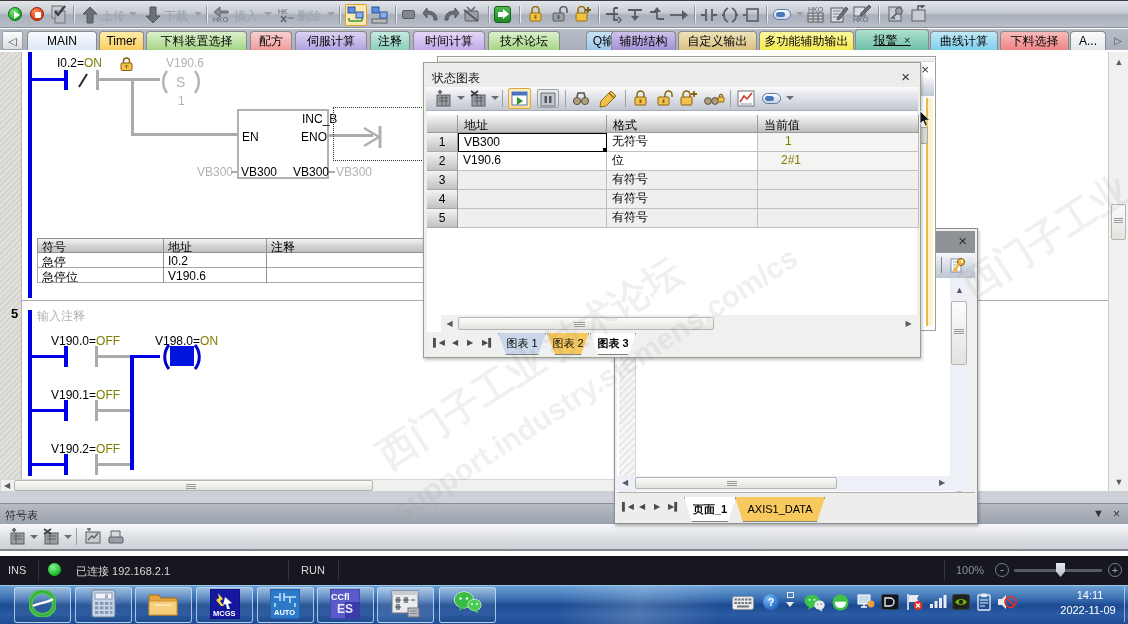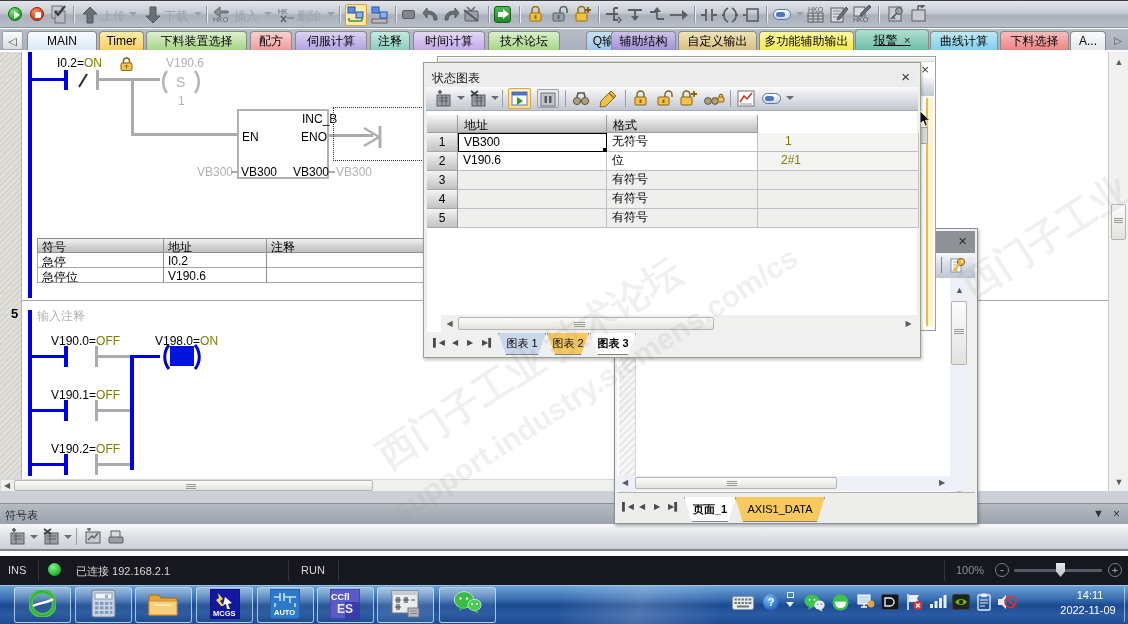--- a/index.html
+++ b/index.html
@@ -491,20 +491,21 @@
     <div class="abs" style="left:336px;top:6px;width:19px;height:11px;border-radius:6px;background:linear-gradient(#fdfdfd,#c8d4e4);border:1px solid #5878a8;">
       <div class="abs" style="left:2px;top:2px;width:9px;height:5px;border-radius:3px;background:#4878c0;"></div>
     </div>
     <div class="tdd" style="left:360px;top:9px;border-top-color:#6a6e72;"></div>
   </div>
   <div id="sct">
 
     <div class="hdrcell" style="left:0;top:4px;width:31px;height:18px;"></div>
     <div class="hdrcell" style="left:31px;top:4px;width:149px;height:18px;padding:2px 0 0 6px;">地址</div>
     <div class="hdrcell" style="left:180px;top:4px;width:151px;height:18px;padding:2px 0 0 6px;">格式</div>
+    <div class="hdrcell" style="left:331px;top:4px;width:161px;height:18px;padding:2px 0 0 6px;">当前值</div>
 
     <div class="rncell" style="left:0;top:22px;width:31px;height:19px;line-height:18px;">1</div>
     <div class="rncell" style="left:0;top:41px;width:31px;height:19px;line-height:18px;">2</div>
     <div class="rncell" style="left:0;top:60px;width:31px;height:19px;line-height:18px;">3</div>
     <div class="rncell" style="left:0;top:79px;width:31px;height:19px;line-height:18px;">4</div>
     <div class="rncell" style="left:0;top:98px;width:31px;height:19px;line-height:18px;">5</div>
     <div class="dcell" style="left:31px;top:22px;width:149px;height:19px;line-height:17px;border:1.5px solid #000;">VB300</div>
     <div class="abs" style="left:176px;top:37px;width:5px;height:5px;background:#000;"></div>
     <div class="dcell" style="left:180px;top:22px;width:151px;height:19px;line-height:17px;">无符号</div>
     <div class="dcell" style="left:331px;top:22px;width:161px;height:19px;line-height:17px;background:#F4F4F2;"><span class="olive" style="margin-left:22px;">1</span></div>

